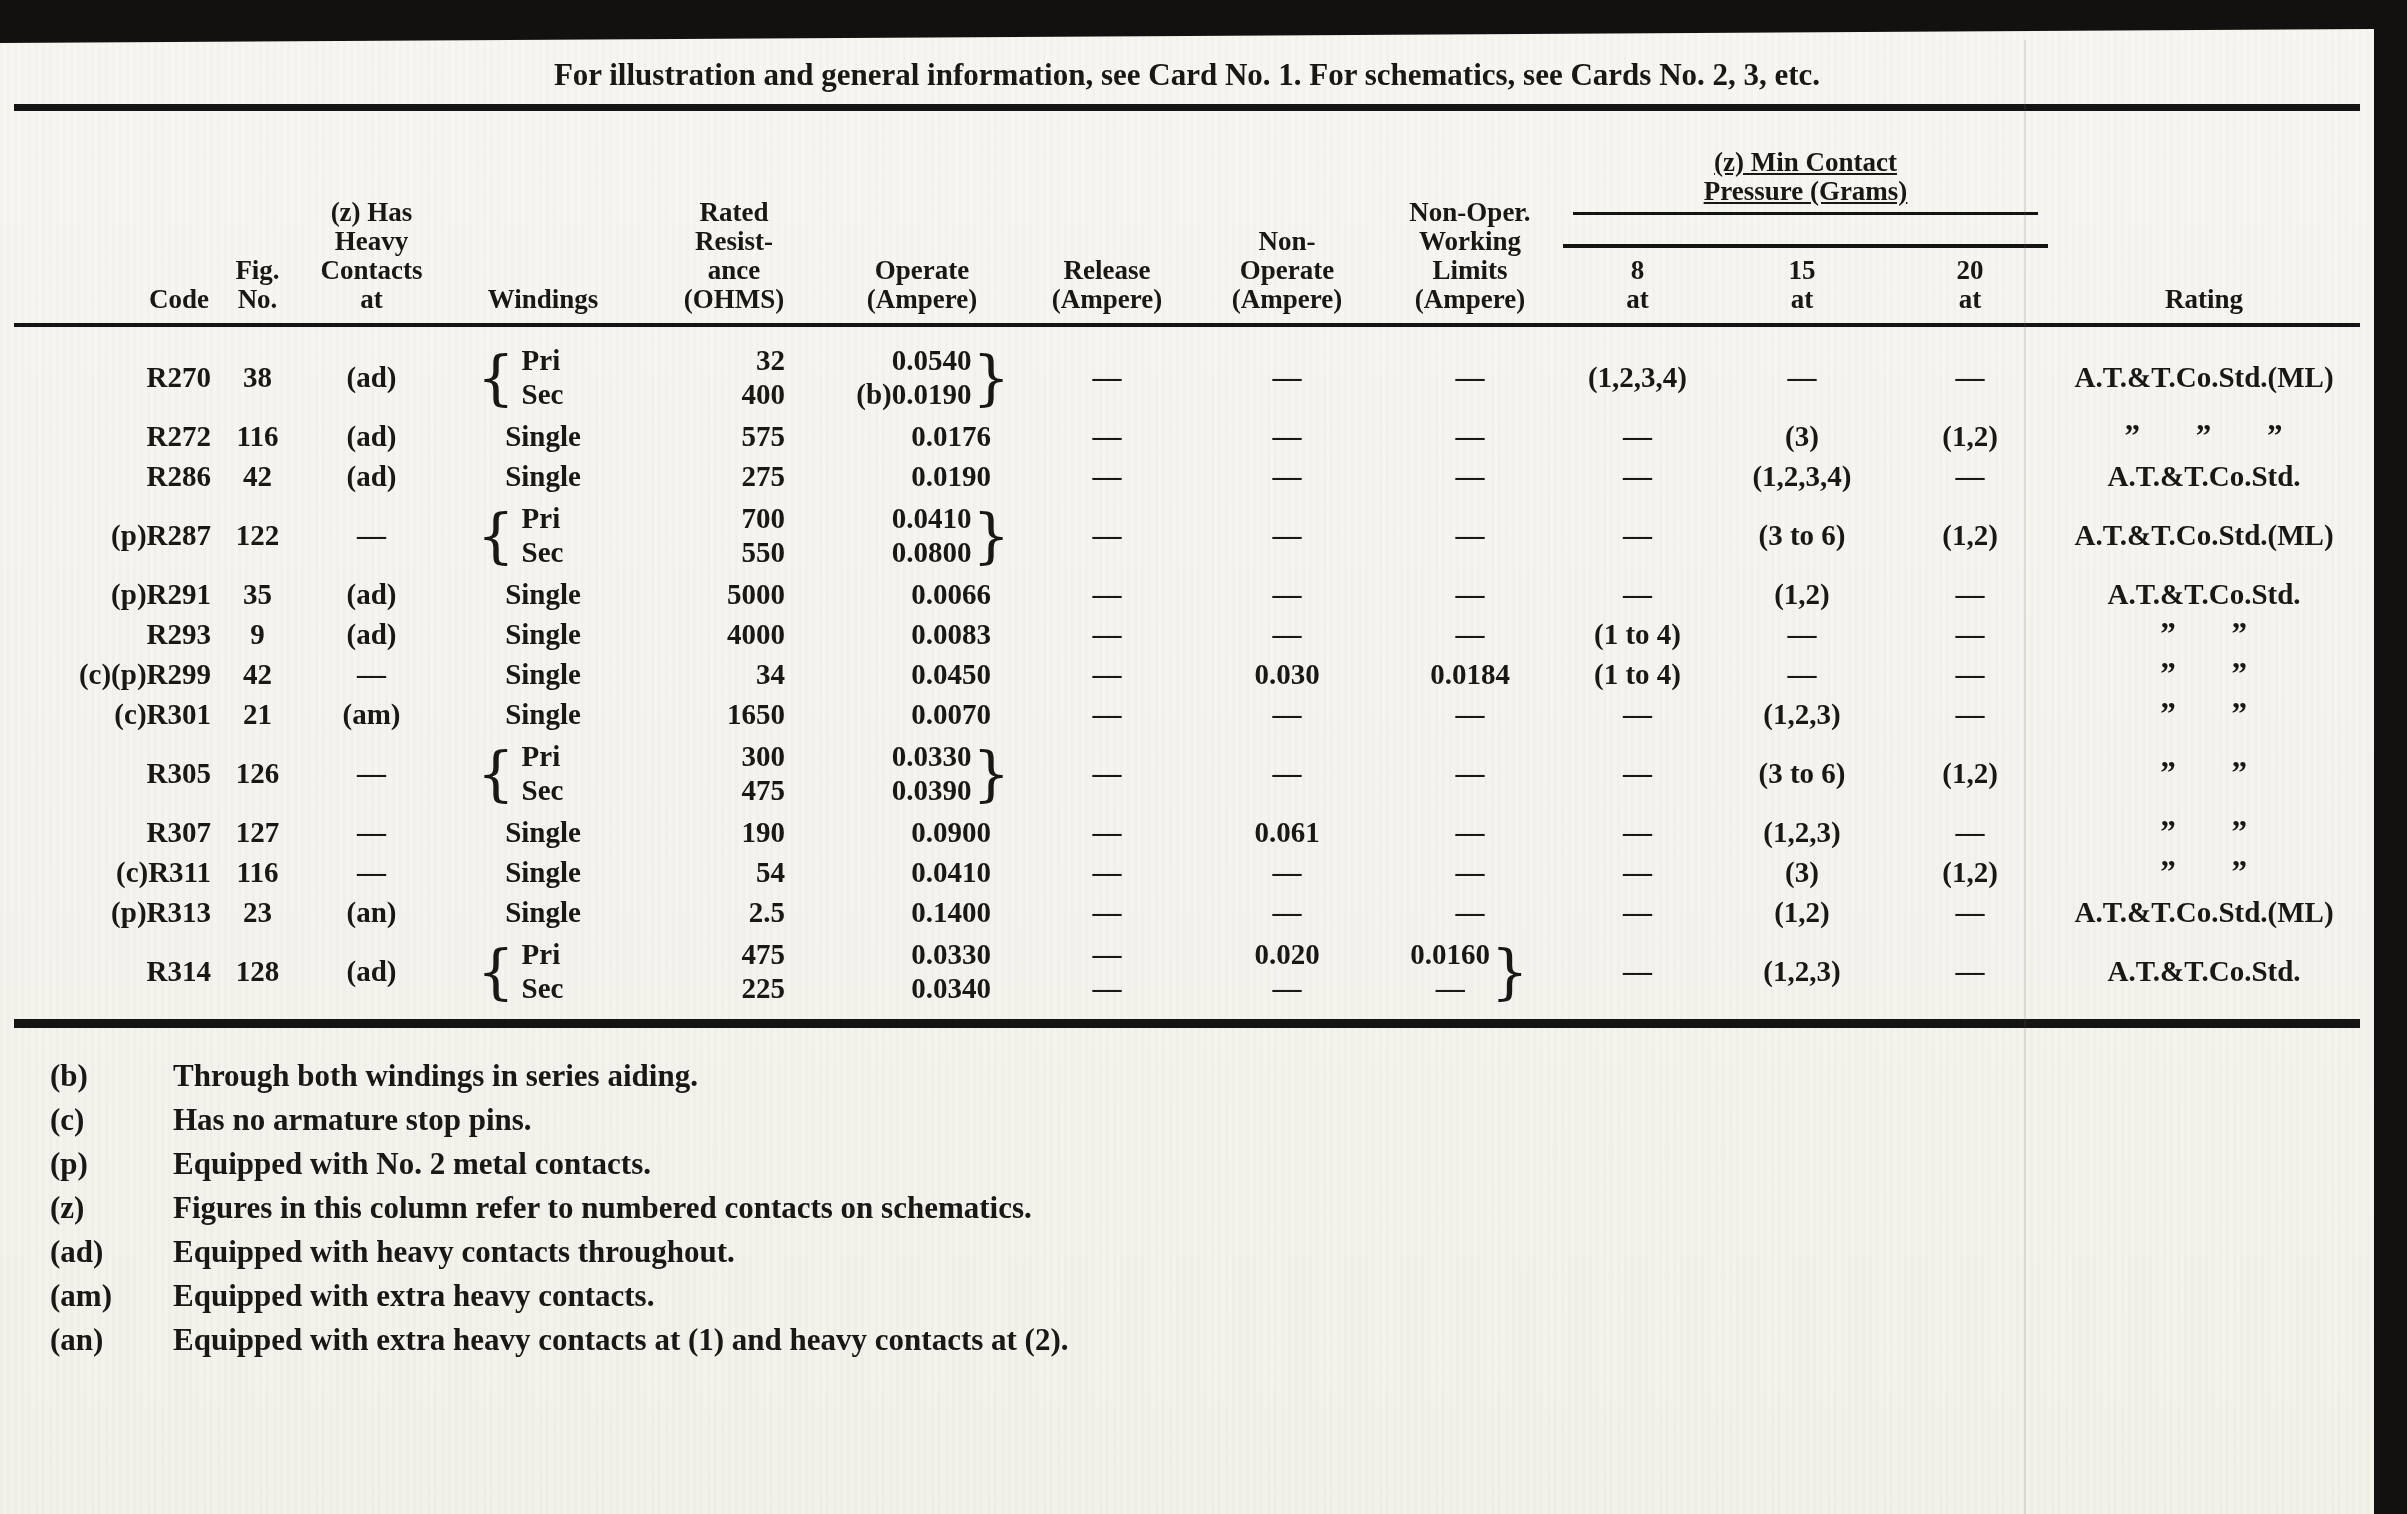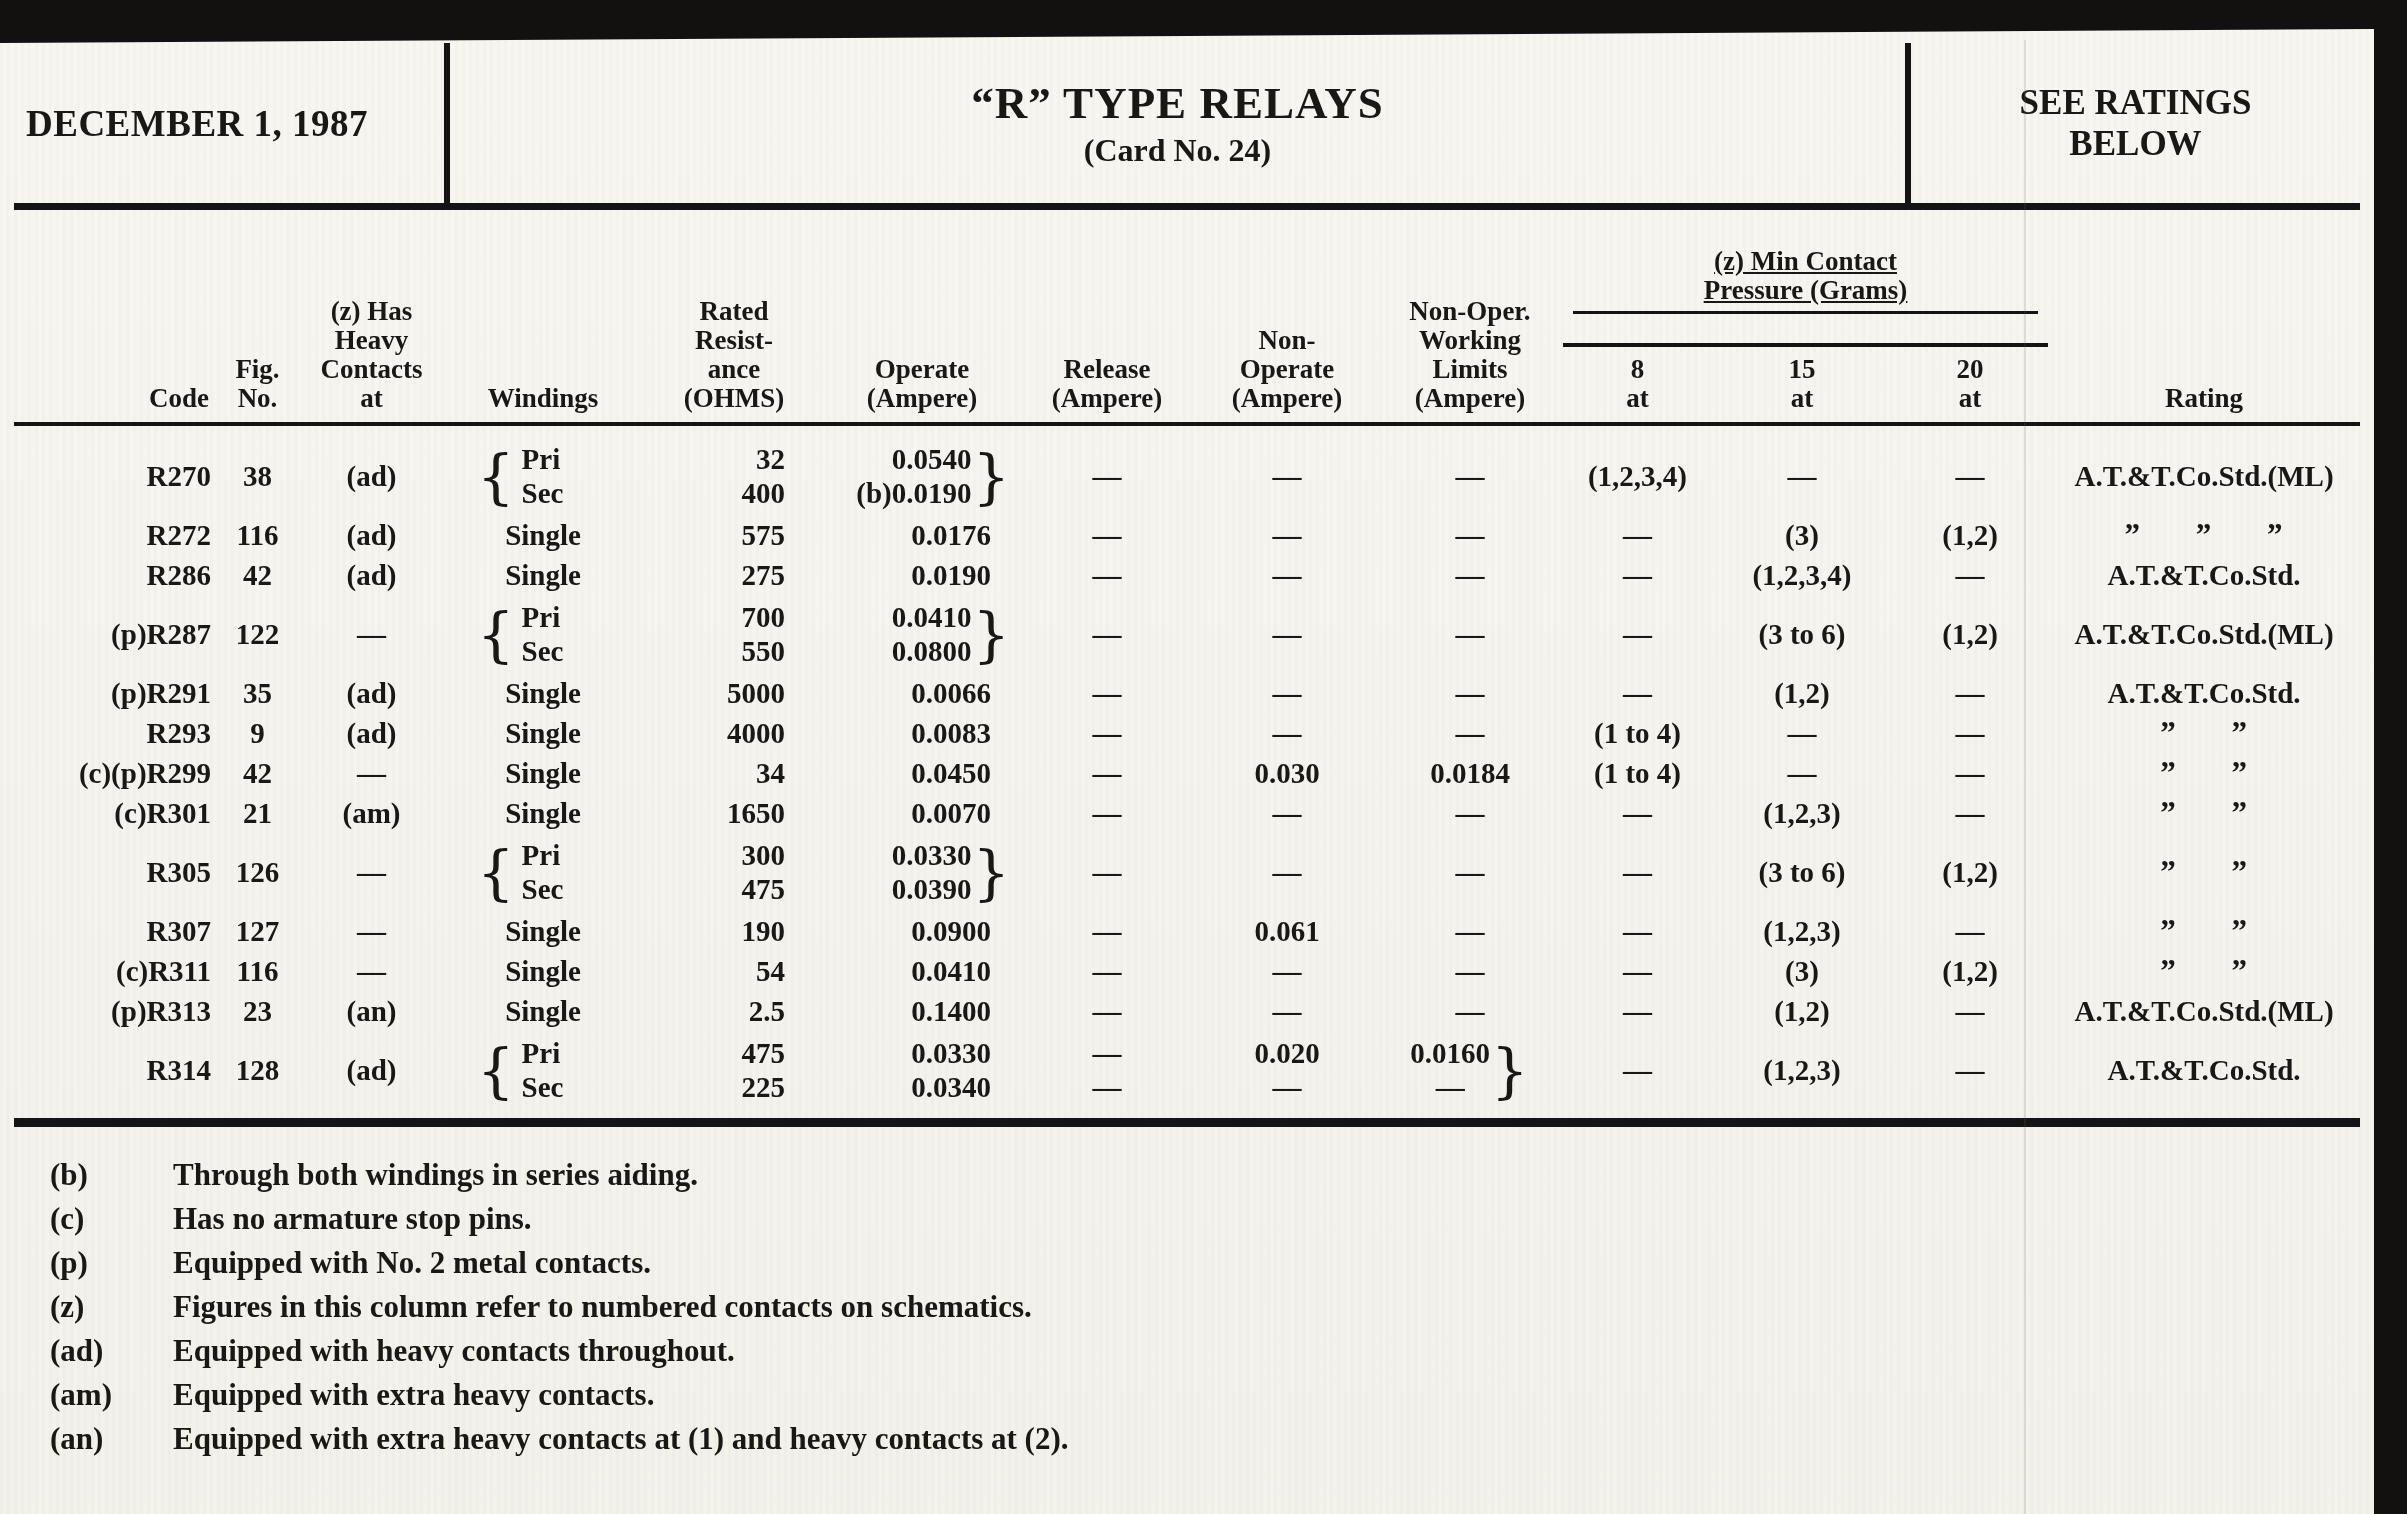--- a/index.html
+++ b/index.html
@@ -65,34 +65,22 @@
   .notes{margin:26px 0 0 36px;}
   .note{display:flex;font-size:31px;line-height:44px;}
   .note .tag{width:123px;flex:0 0 123px;}
 </style>
 </head>
 <body>
 
 <div class="card">
   <div class="content">
 
-    <div class="hdr">
-      <div class="hdr-date">
-        <span>DECEMBER 1, 1987</span>
-      </div>
-      <div class="hdr-center">
-        <div class="hdr-title">“R” TYPE RELAYS</div>
-        <div class="hdr-cardno">(Card No. 24)</div>
-      </div>
-      <div class="hdr-right">
-        <span style="white-space:pre-line">SEE RATINGS
-BELOW</span>
-      </div>
-    </div>
-
+
+    <div class="info">For illustration and general information, see Card No. 1. For schematics, see Cards No. 2, 3, etc.</div>
 
     <table>
       <colgroup>
         <col style="width:203px">
           <col style="width:81px">
           <col style="width:147px">
         <col style="width:196px">
           <col style="width:186px">
           <col style="width:190px">
         <col style="width:180px">

